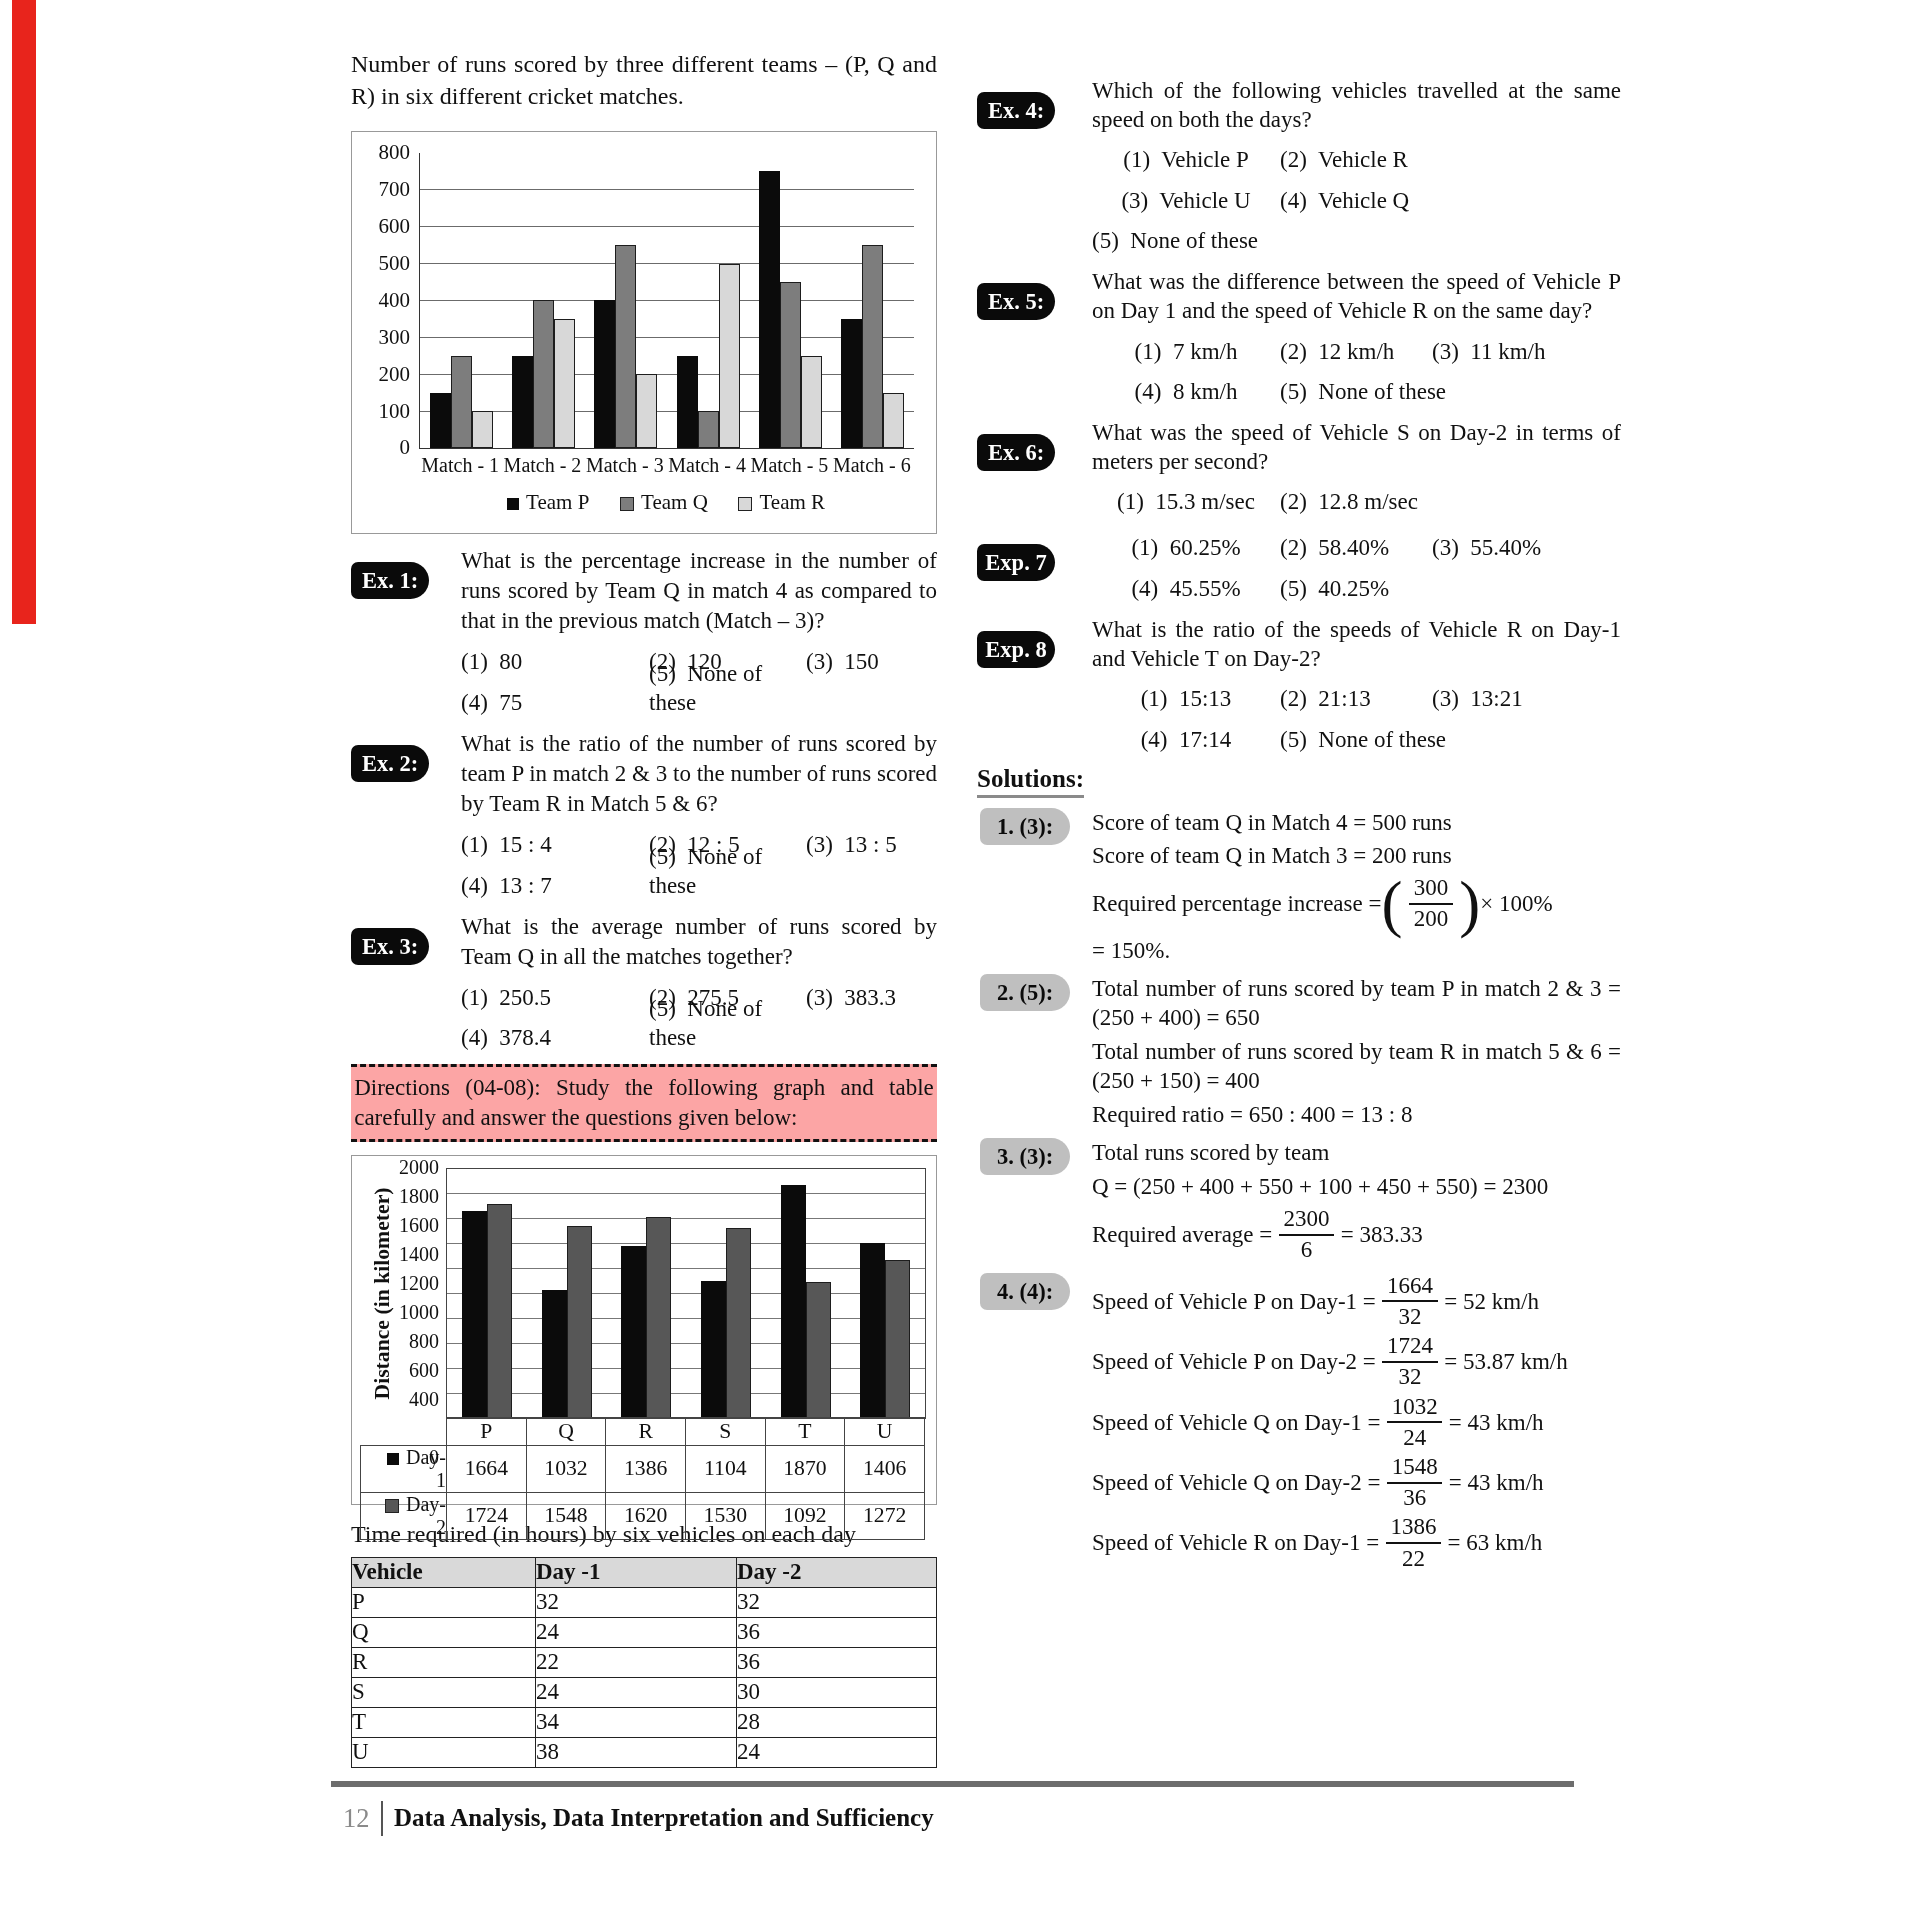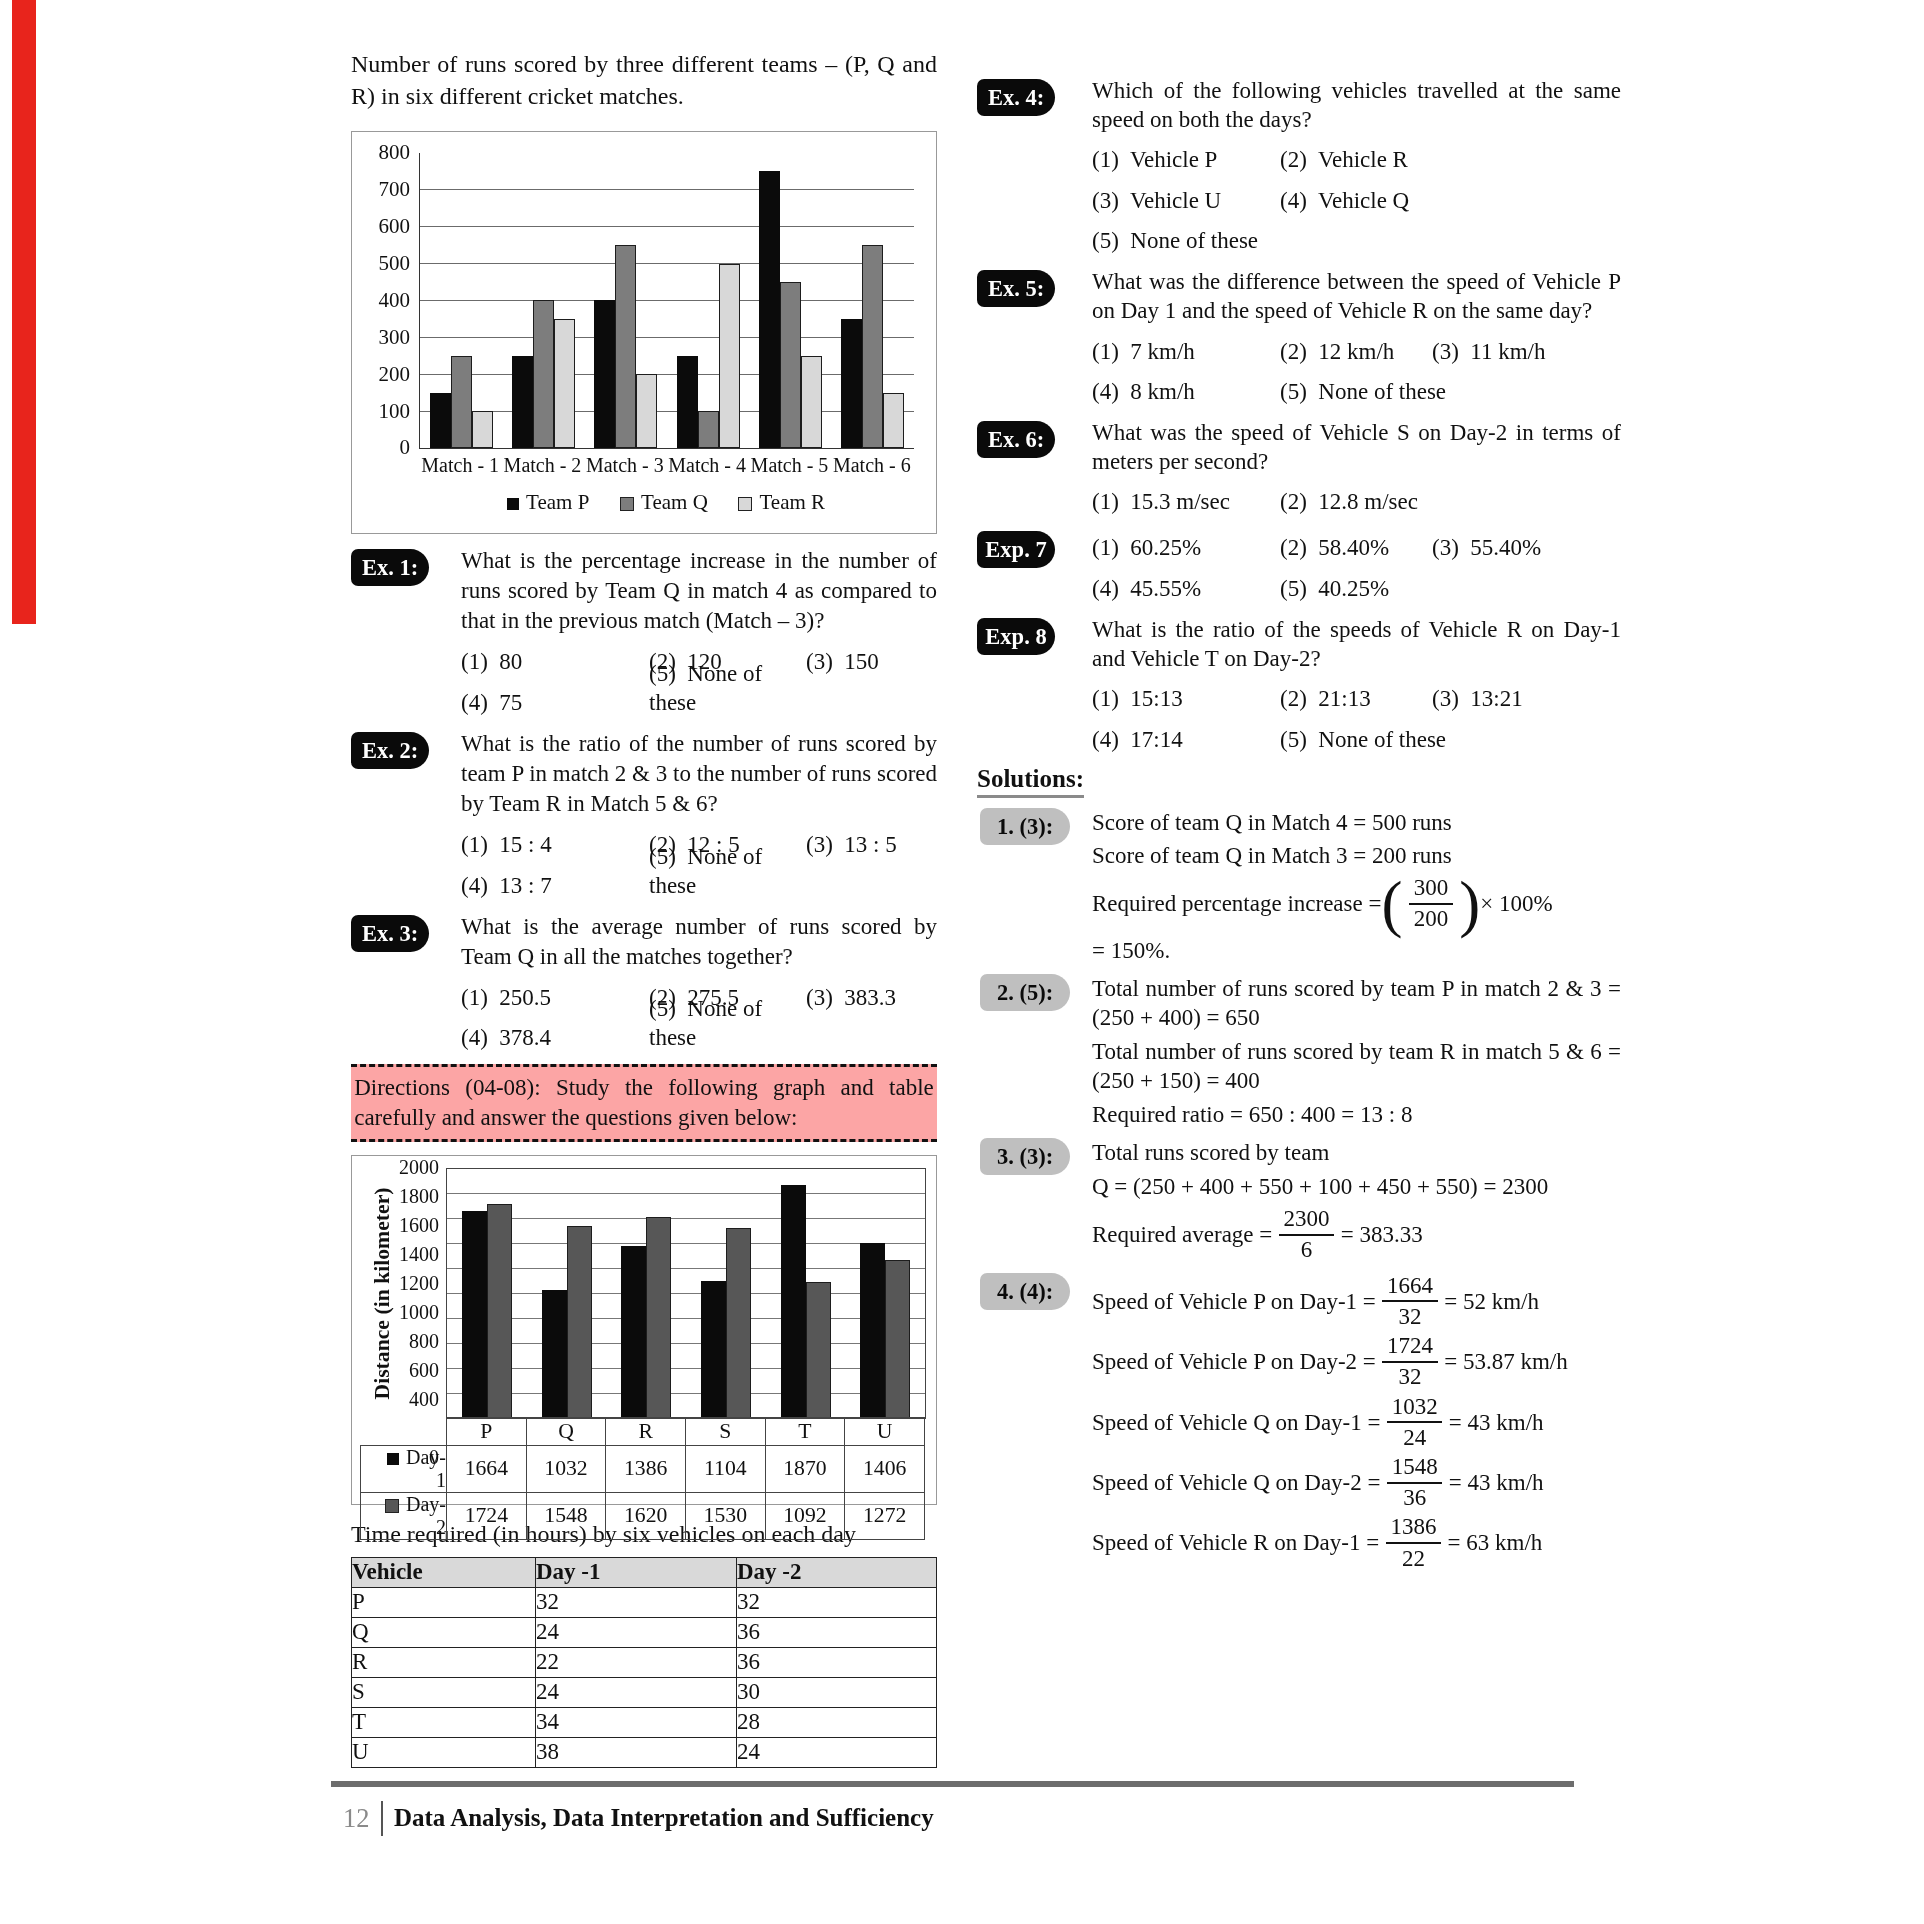--- a/index.html
+++ b/index.html
@@ -41,29 +41,29 @@
   .sqD2{background:#575757;border:0.8px solid #222;}
   .ylabel2{position:absolute;left:-90px;top:125px;width:241px;transform:rotate(-90deg);
      font-weight:bold;font-size:21.7px;text-align:center;}
   .c2table{position:absolute;left:8px;top:261px;width:565px;border-collapse:collapse;
      table-layout:fixed;font-size:21.7px;}
   .c2table td{border:1.6px solid #444;text-align:center;height:26.5px;padding:0;}
   .c2table td.nb{border:none;background:#fff;}
   .c2table td.leg{text-align:right;padding-left:16px;font-size:20px;}
   
   .qa{position:relative;margin-top:12px;min-height:40px;}
-  .pill{position:absolute;left:0;top:3px;width:78px;height:37px;background:#0a0a0a;color:#fff;
+  .pill{position:absolute;left:0;top:16px;width:78px;height:37px;background:#0a0a0a;color:#fff;
      font-weight:bold;font-size:22.5px;text-align:center;line-height:37px;
      border-radius:8px 21px 21px 8px;}
   .qtext{margin:0 0 0 110px;width:476px;font-size:23px;line-height:30px;text-align:justify;}
   .colR .qtext{margin-left:115px;width:529px;line-height:29px;}
   .orow{margin:6.4px 0 0 110px;display:flex;font-size:23px;line-height:29px;height:34px;align-items:flex-end;}
   .colR .orow{margin-left:115px;}
   .oc1{width:188px;} .oc2{width:157px;} .oc3{flex:1;}
-  .colR .oc1{width:188px;} .colR .oc2{width:152px;}
+  .colR .oc1{width:188px;text-align:center;} .colR .oc2{width:152px;}
   
   .directions{margin-top:11.2px;background:#fca5a5;border-top:3.2px dashed #111;
      border-bottom:3.2px dashed #111;padding:6.4px 3.2px;font-size:23px;line-height:30px;
      text-align:justify;}
   
   .caption{margin:14.4px 0 0 0;font-size:24px;line-height:29px;}
   .ttable{margin-top:8px;width:586px;border-collapse:collapse;table-layout:fixed;font-size:23px;}
   .ttable td,.ttable th{border:1.6px solid #222;text-align:left;height:29px;padding:0;}
   .ttable th{background:#d9d9d9;font-weight:bold;}
   .tcol0{width:184px;} .tcol1{width:201px;}

